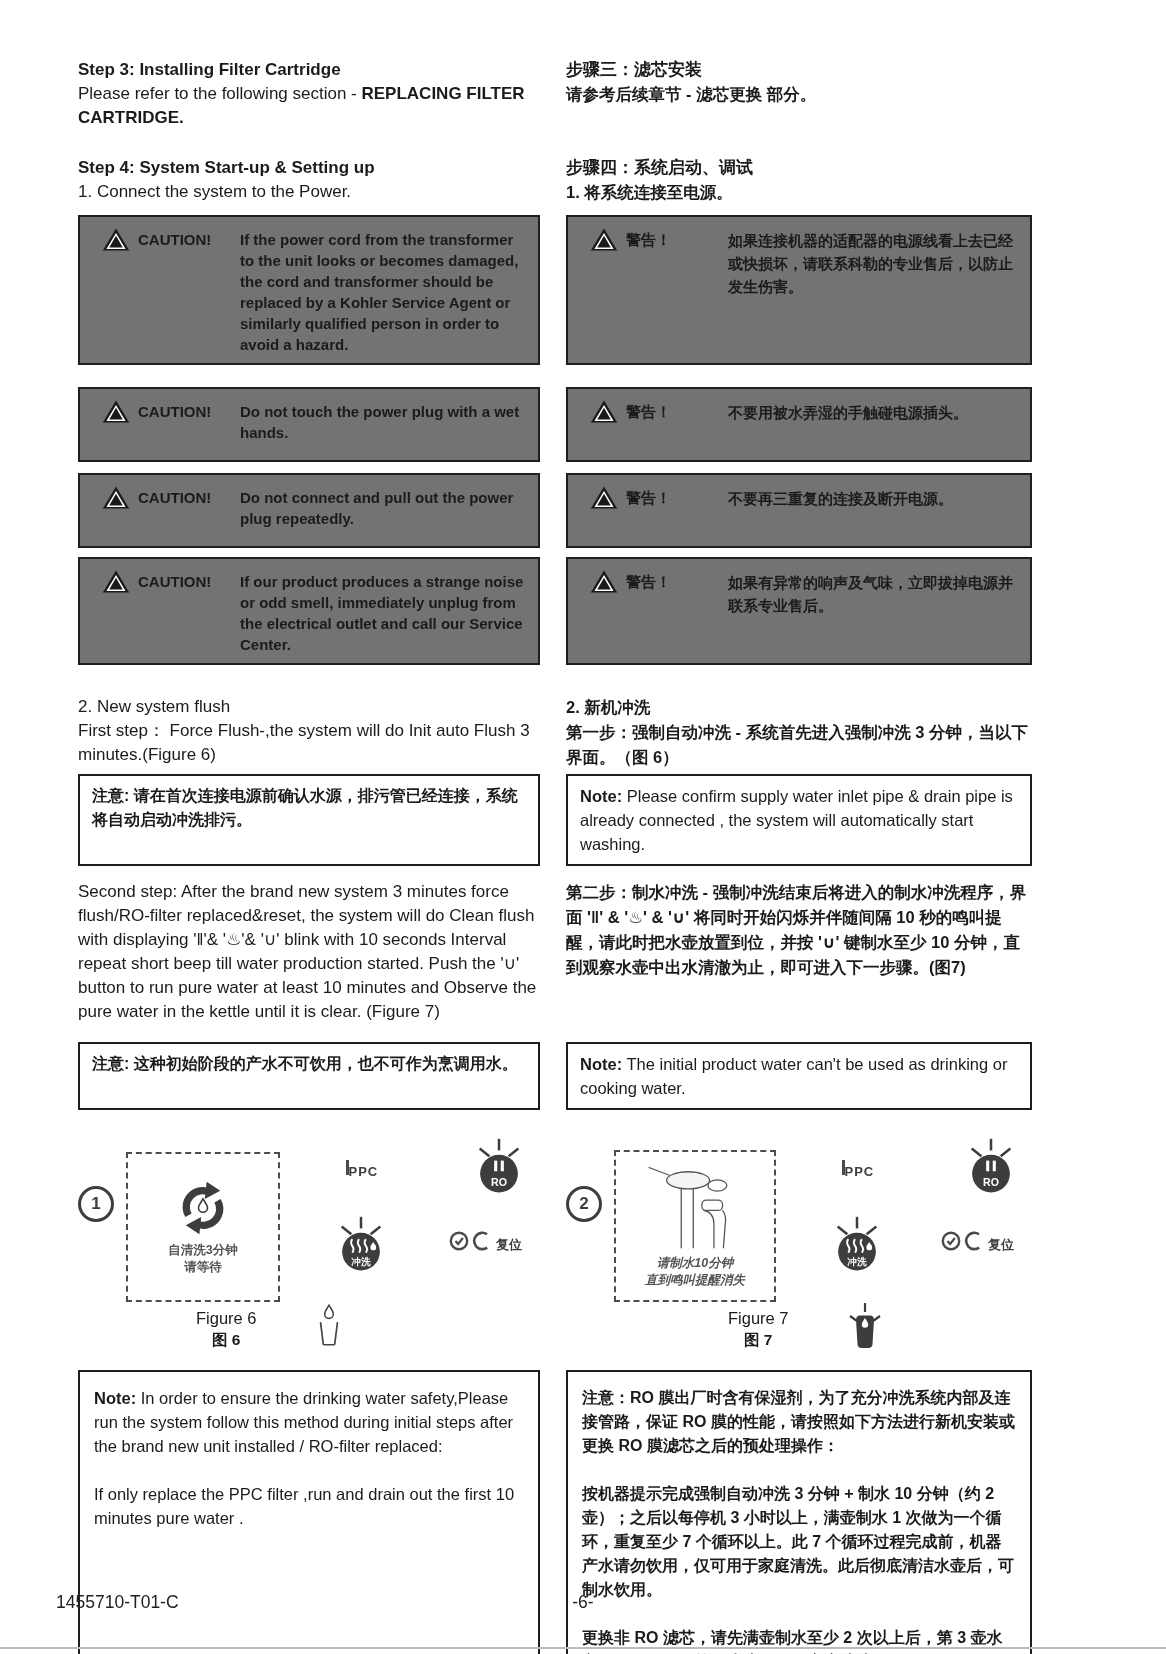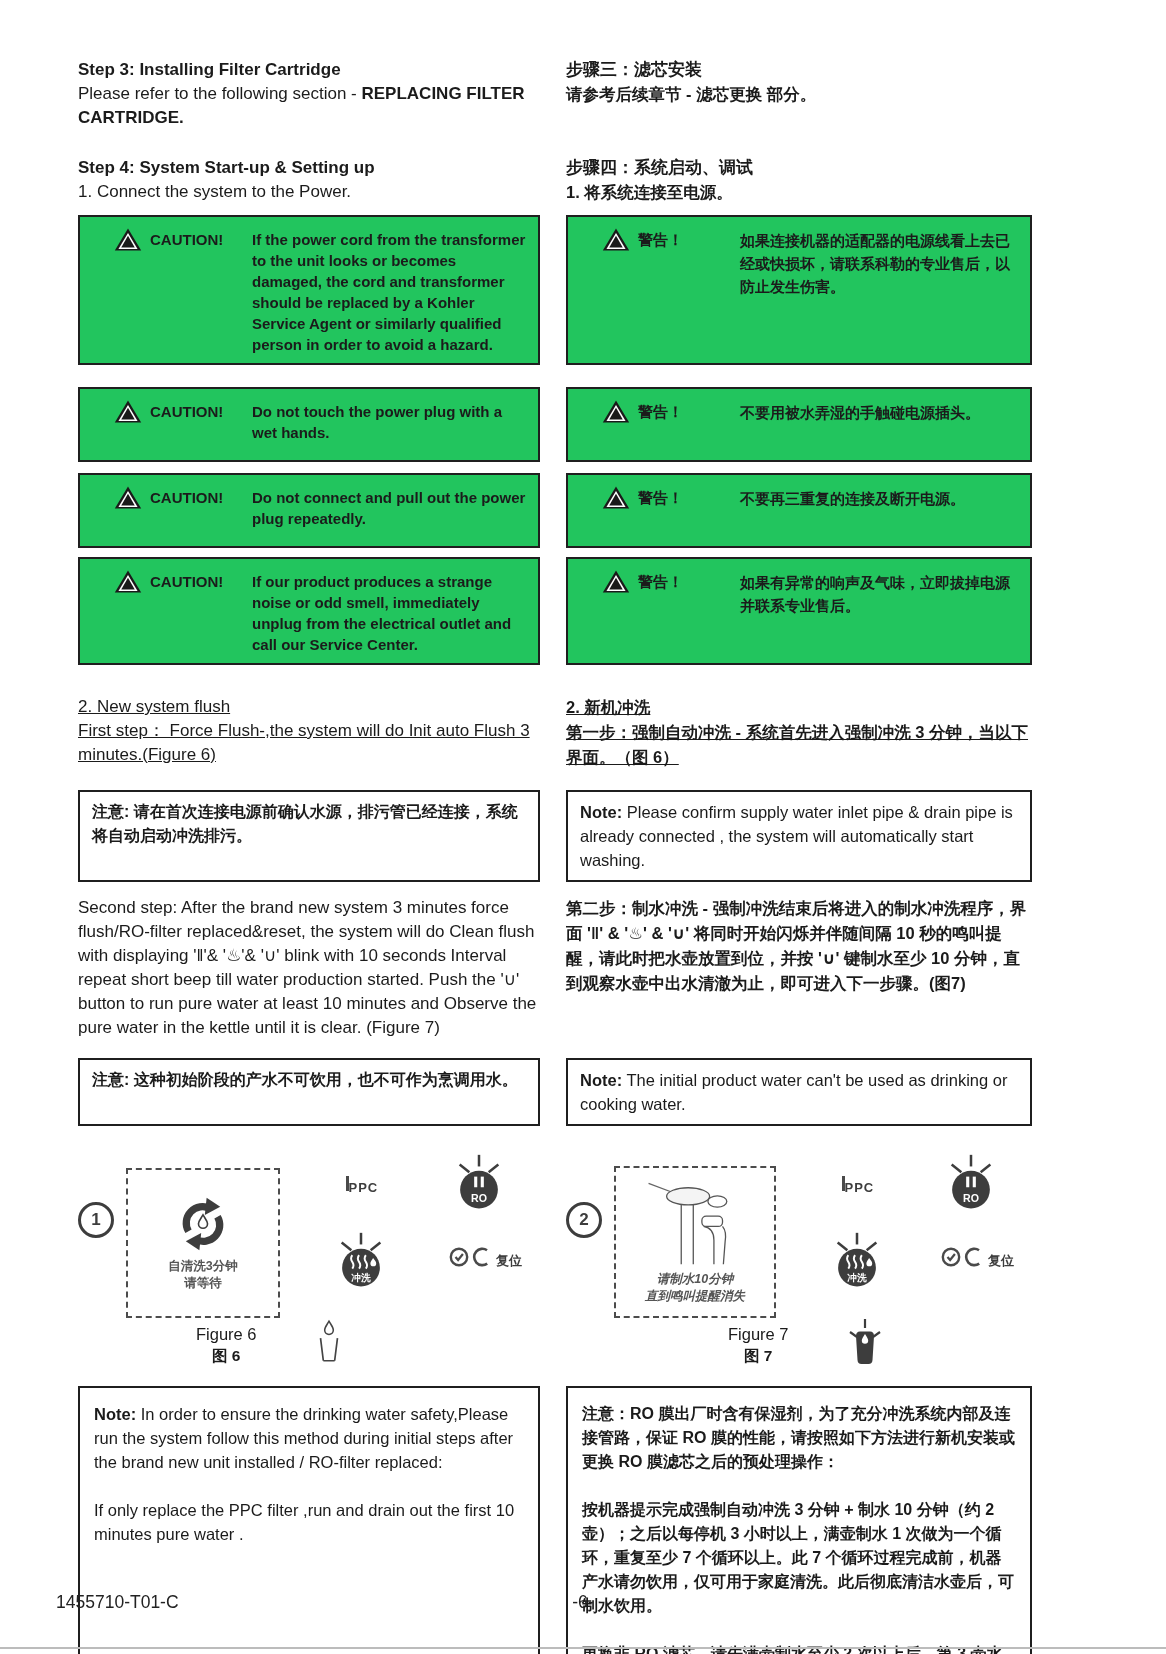--- a/index.html
+++ b/index.html
@@ -10,29 +10,29 @@
   .content{position:absolute;left:78px;top:58px;width:954px;}
   .row{display:grid;grid-template-columns:462px 466px;column-gap:26px;align-items:stretch;}
   p{margin:0;}
   .en-title{font-size:17px;font-weight:bold;line-height:24px;}
   .en-body{font-size:17px;line-height:24px;}
   .zh-title{font-size:17px;font-weight:bold;line-height:24px;}
   .zh-body{font-size:16.5px;font-weight:600;line-height:25px;}
   .b{font-weight:bold;}
 
   
-  .caution-box{border:2px solid #1f1f1f;display:flex;padding:9px 10px 8px 22px;background:#22c55e;}
+  .caution-box{border:2px solid #1f1f1f;display:flex;padding:9px 10px 8px 10px;background:#737373;}
   .caution-head{width:138px;flex:0 0 138px;display:flex;align-items:flex-start;gap:8px;padding-left:12px;padding-top:1px;}
   .warn-svg{width:28px;height:25px;flex:0 0 28px;}
   .caution-label{font-size:15px;font-weight:bold;padding-top:4px;}
   .caution-text-en{flex:1;font-size:15px;font-weight:bold;line-height:21px;padding-top:3px;}
   .caution-text-zh{flex:1;font-size:15px;font-weight:600;line-height:23px;padding-top:3px;}
   .mb22{margin-bottom:22px;} .mb11{margin-bottom:11px;} .mb9{margin-bottom:9px;}
   .mb30{margin-bottom:30px;} .mb26{margin-bottom:26px;} .mb10{margin-bottom:10px;}
-  .mb8{margin-bottom:20px;text-decoration:underline;} .mb14{margin-bottom:14px;} .mb18{margin-bottom:18px;}
+  .mb8{margin-bottom:4px;} .mb14{margin-bottom:14px;} .mb18{margin-bottom:18px;}
   .mb24{margin-bottom:24px;} .mb16{margin-bottom:16px;}
 
   
   .note-box{border:2px solid #1f1f1f;padding:8px 12px;background:#fff;}
   .note-en{font-size:16.5px;line-height:24px;}
   .note-zh{font-size:16px;font-weight:600;line-height:24px;}
 
   
   .figure-group{display:flex;align-items:flex-start;}
   .fig-number{width:30px;height:30px;border:3px solid #3d3d3d;border-radius:50%;
@@ -41,21 +41,21 @@
   .dash-box{border:2px dashed #4c4c4c;margin-left:12px;display:flex;flex-direction:column;
     align-items:center;justify-content:center;gap:5px;}
   .dash-box.f6{width:150px;height:146px;margin-top:18px;}
   .dash-box.f7{width:158px;height:148px;margin-top:16px;font-style:italic;}
   .dash-text{font-size:12.5px;font-weight:bold;color:#555;line-height:17px;text-align:center;}
   .ind-cluster{position:relative;flex:1;height:170px;}
   .ind{position:absolute;display:flex;flex-direction:row;align-items:flex-end;}
   .ind-ppc{left:66px;top:26px;}
   .ppc-tick{width:2.5px;height:15px;background:#4a4a4a;margin-bottom:4px;}
   .ppc-label{font-size:13px;font-weight:bold;color:#3d3d3d;letter-spacing:1px;}
-  .ind-ro{right:30px;top:0;}
+  .ind-ro{right:10px;top:0;}
   .ind-flush{left:50px;top:78px;}
   .ind-reset{right:18px;top:94px;}
   .reset-label{font-size:13px;font-weight:bold;color:#3d3d3d;margin-top:2px;}
   .caption-row{display:flex;align-items:center;}
   .cap-left{padding-left:118px;}
   .cap-right{padding-left:162px;}
   .caption{text-align:center;}
   .caption .c-en{font-size:16.5px;line-height:22px;}
   .caption .c-zh{font-size:15.5px;font-weight:600;line-height:22px;}
   .cup-wrap{margin-left:56px;margin-top:-4px;}

